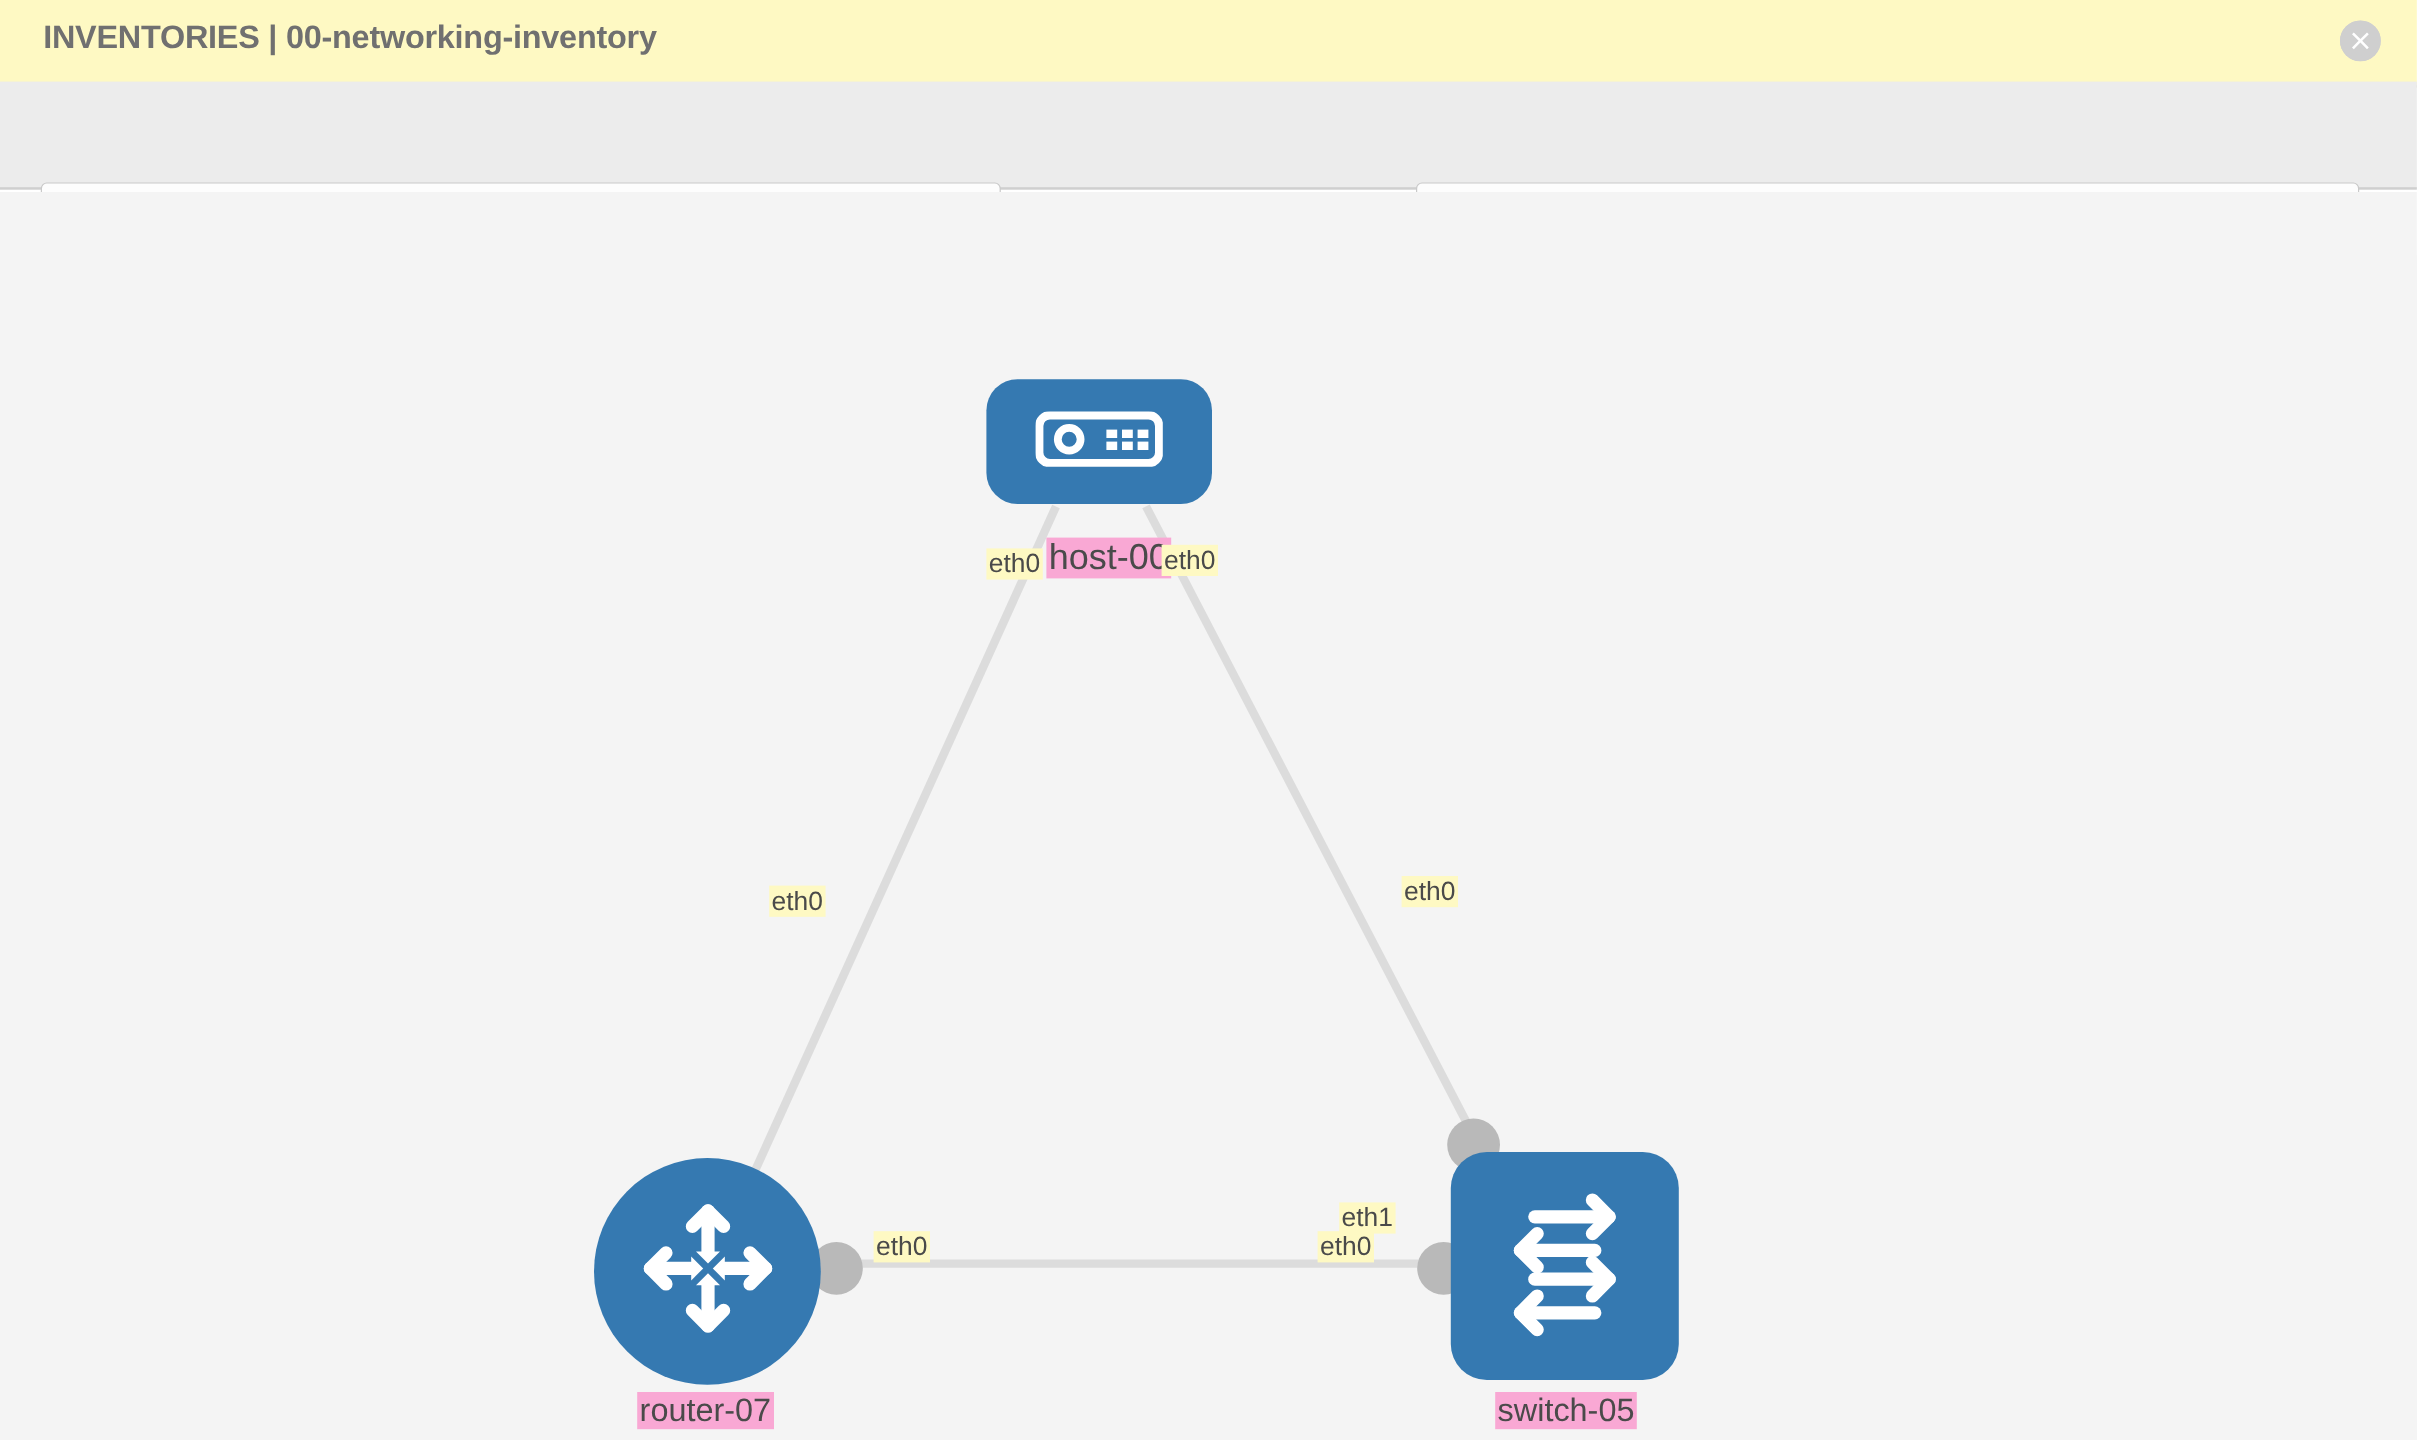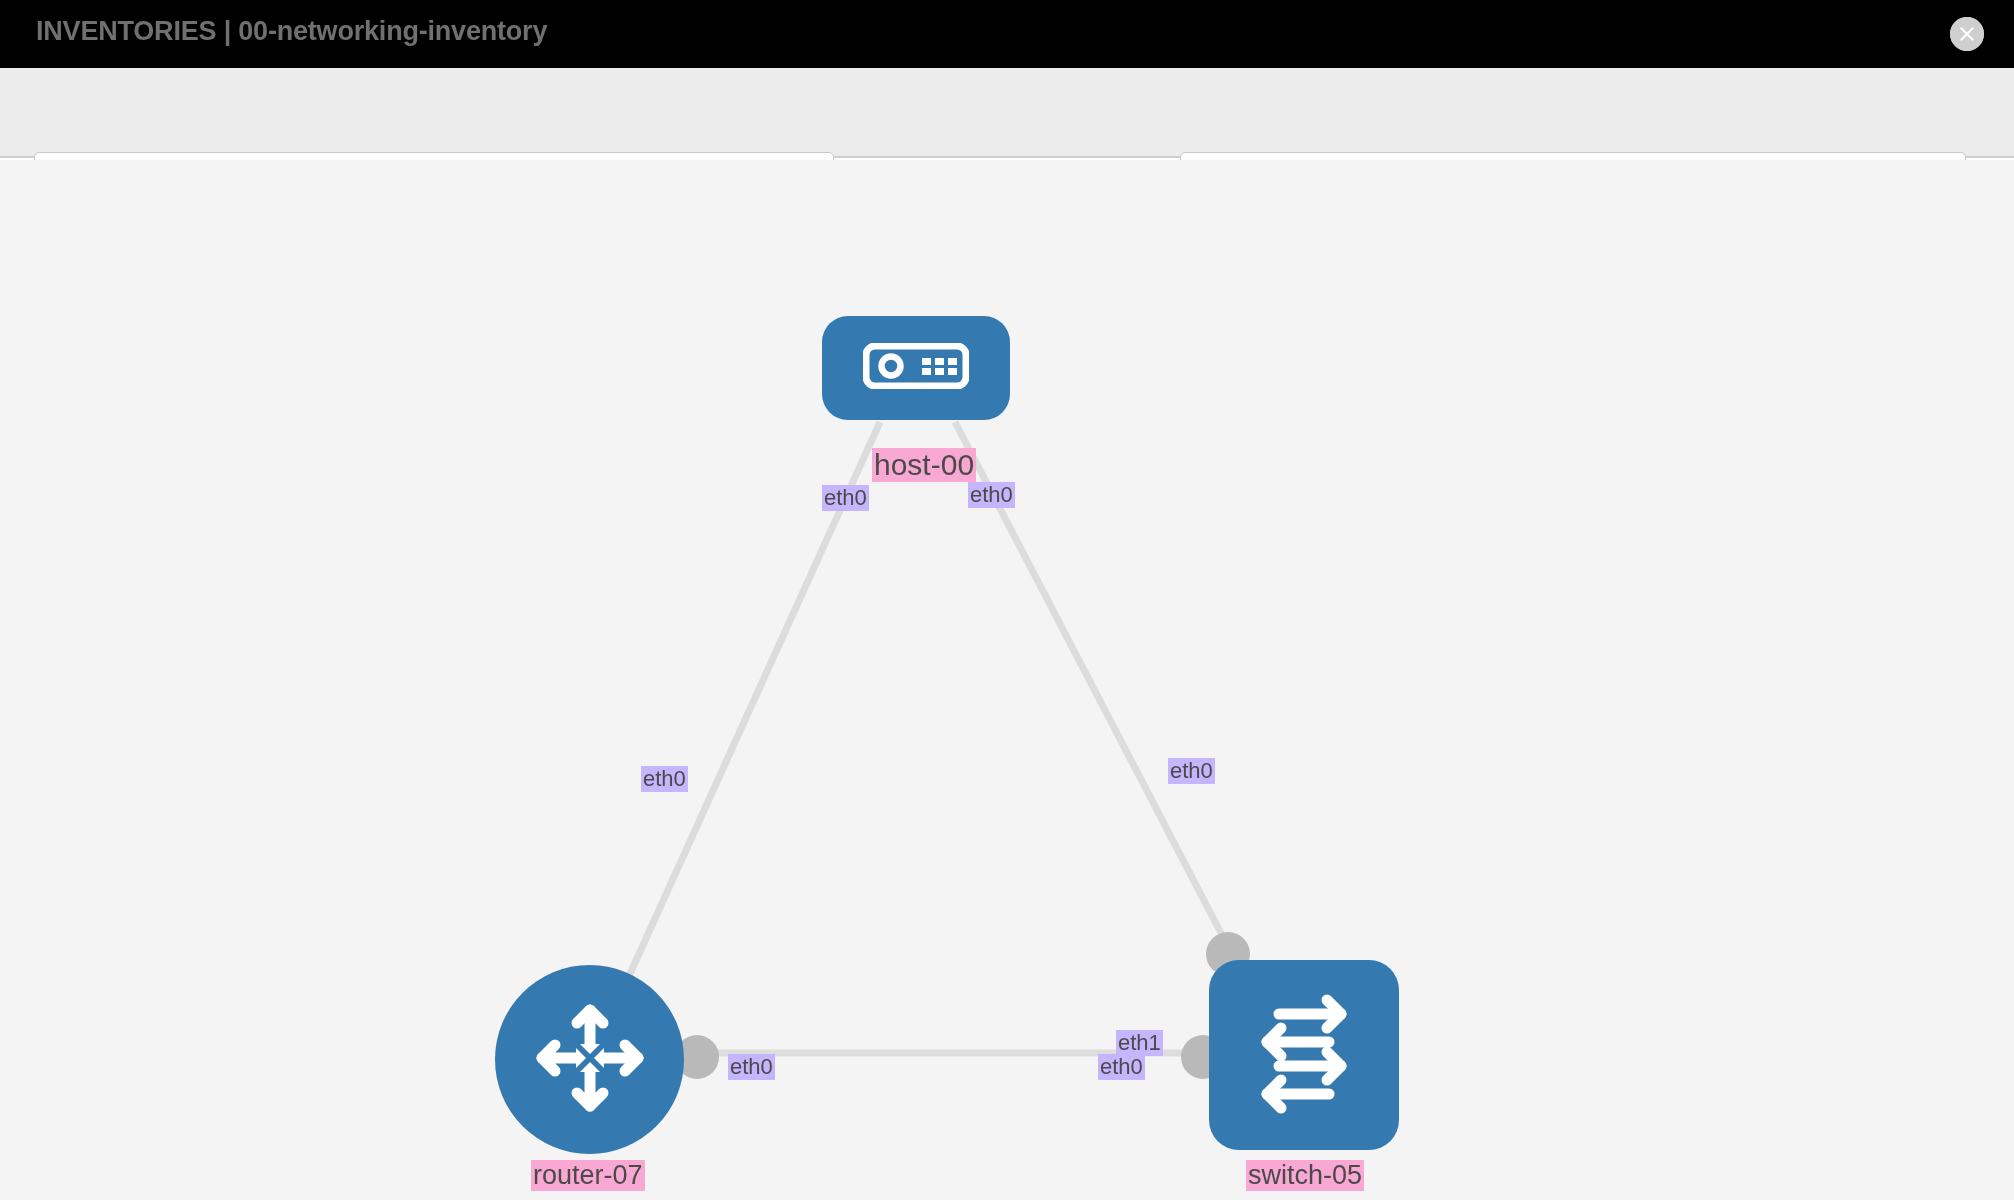--- a/index.html
+++ b/index.html
@@ -8,21 +8,21 @@
     width: 2014px; height: 1200px;
     overflow: hidden;
     background: #ffffff;
     font-family: "Liberation Sans", sans-serif;
   }
 
   
   .header {
     position: absolute; left: 0; top: 0;
     width: 2014px; height: 73px;
-    background: #000000;
+    background: #fef9c3;
     border-bottom: 2px solid #d8d8d8;
   }
   .page-title {
     position: absolute; left: 36px; top: 16px;
     font-size: 27px; font-weight: bold;
     color: #707070;
     letter-spacing: -0.2px;
     white-space: nowrap;
   }
   .close-btn {
@@ -141,24 +141,23 @@
   }
   #ep-router-right { left: 675px; top: 875px; }
   #ep-switch-left  { left: 1181px; top: 875px; }
   #ep-switch-top   { left: 1206px; top: 772px; }
 
   
   .link-label {
     position: absolute;
     font-size: 22px;
     color: #4a4a4a;
-    background: #c4b5fd;
+    background: #fef9c3;
     white-space: nowrap;
     padding: 0 2px;
-    margin-top: 28px;
   }
   #lbl-host-left    { left: 822px;  top: 297px; }
   #lbl-host-right   { left: 968px;  top: 294px; }
   #lbl-router-up    { left: 641px;  top: 578px; }
   #lbl-switch-up    { left: 1168px; top: 570px; }
   #lbl-router-right { left: 728px;  top: 866px; }
   #lbl-switch-left-a{ left: 1098px; top: 866px; }
   #lbl-switch-left-b{ left: 1116px; top: 842px; }
 </style>
 </head>

